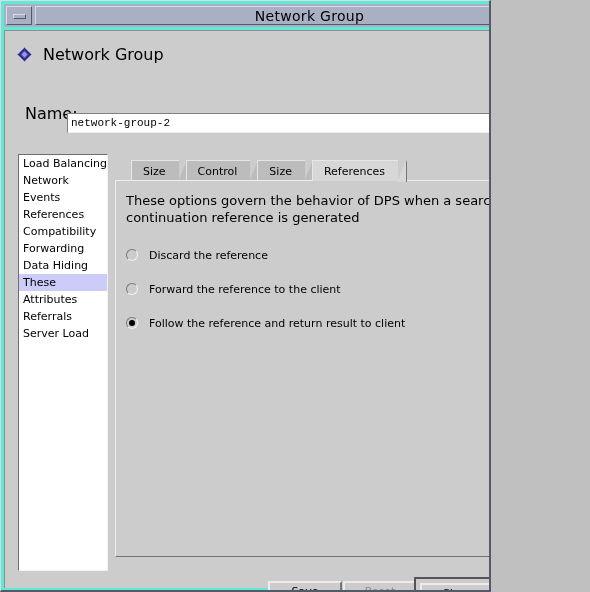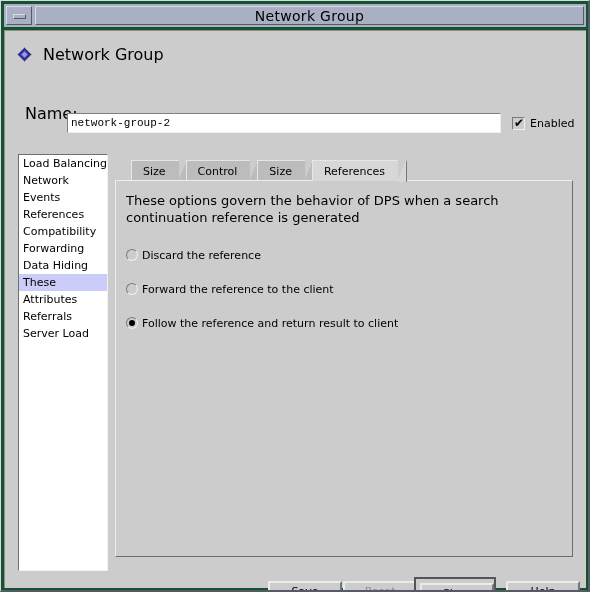--- a/index.html
+++ b/index.html
@@ -9,24 +9,24 @@
   }
   body {
     font-family: "DejaVu Sans", "Liberation Sans", sans-serif;
     font-size: 11px;
     color: #000000;
   }
 
   
   #window {
     position: relative;
-    width: 590px;
+    width: 491px;
     height: 592px;
     box-sizing: border-box;
-    background: #14532d;
+    background: #5eead4;
     border-top: 1px solid #d7dae4;
     border-left: 1px solid #d7dae4;
     border-right: 2px solid #555a68;
     border-bottom: 2px solid #555a68;
     overflow: hidden;
   }
   .frame-inner {
     position: absolute;
     left: 3px; top: 3px;
     width: 582px; height: 584px;
@@ -256,21 +256,21 @@
     color: #000;
   }
   .radio-group {
     position: absolute;
     left: 10px; top: 57px;
     width: 430px;
   }
   .radio-row {
     display: flex;
     align-items: center;
-    gap: 4px;
+    gap: 11px;
     height: 34px;
   }
   .radio {
     width: 12px; height: 12px;
     border-radius: 50%;
     box-sizing: border-box;
     background: #cccccc;
     border-top: 1px solid #7a7a7a;
     border-left: 1px solid #7a7a7a;
     border-right: 1px solid #f0f0f0;

